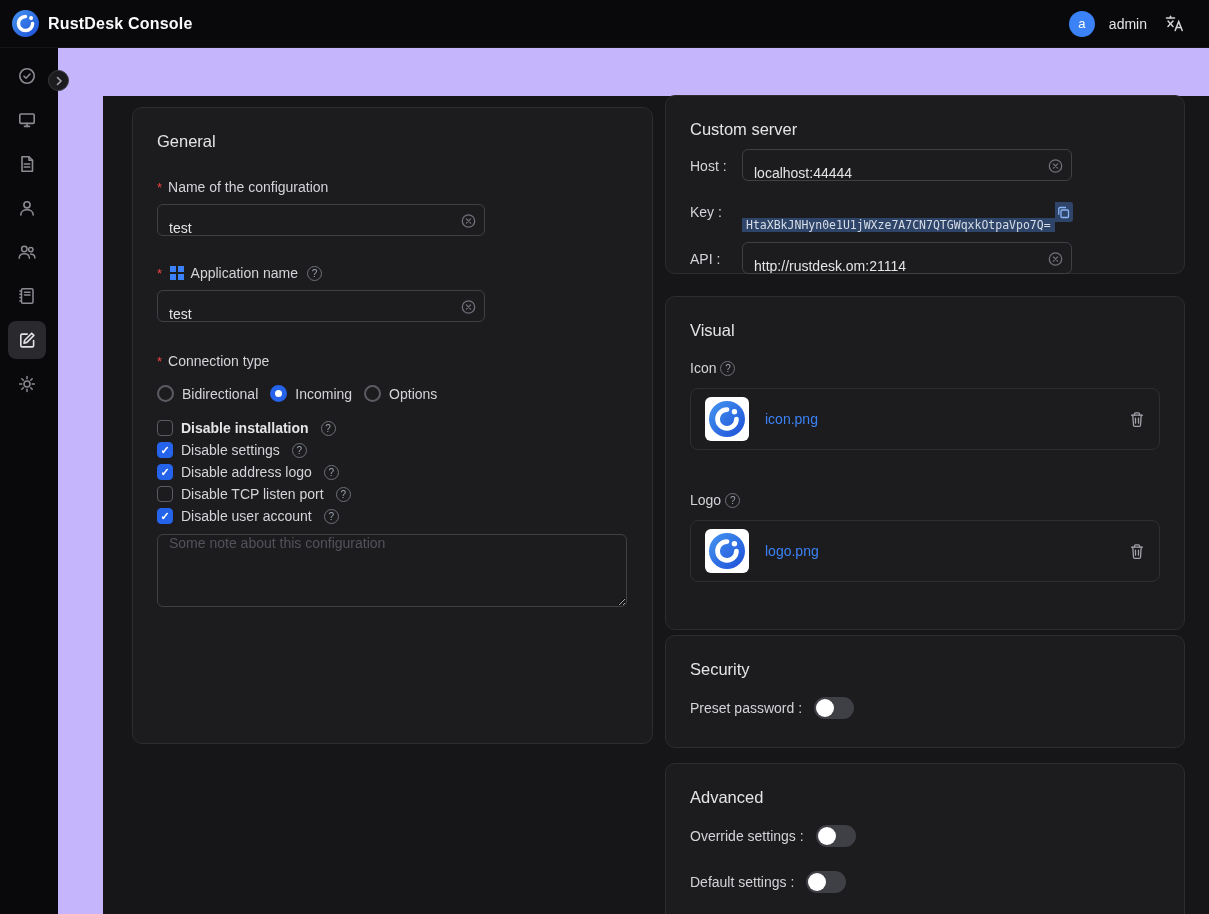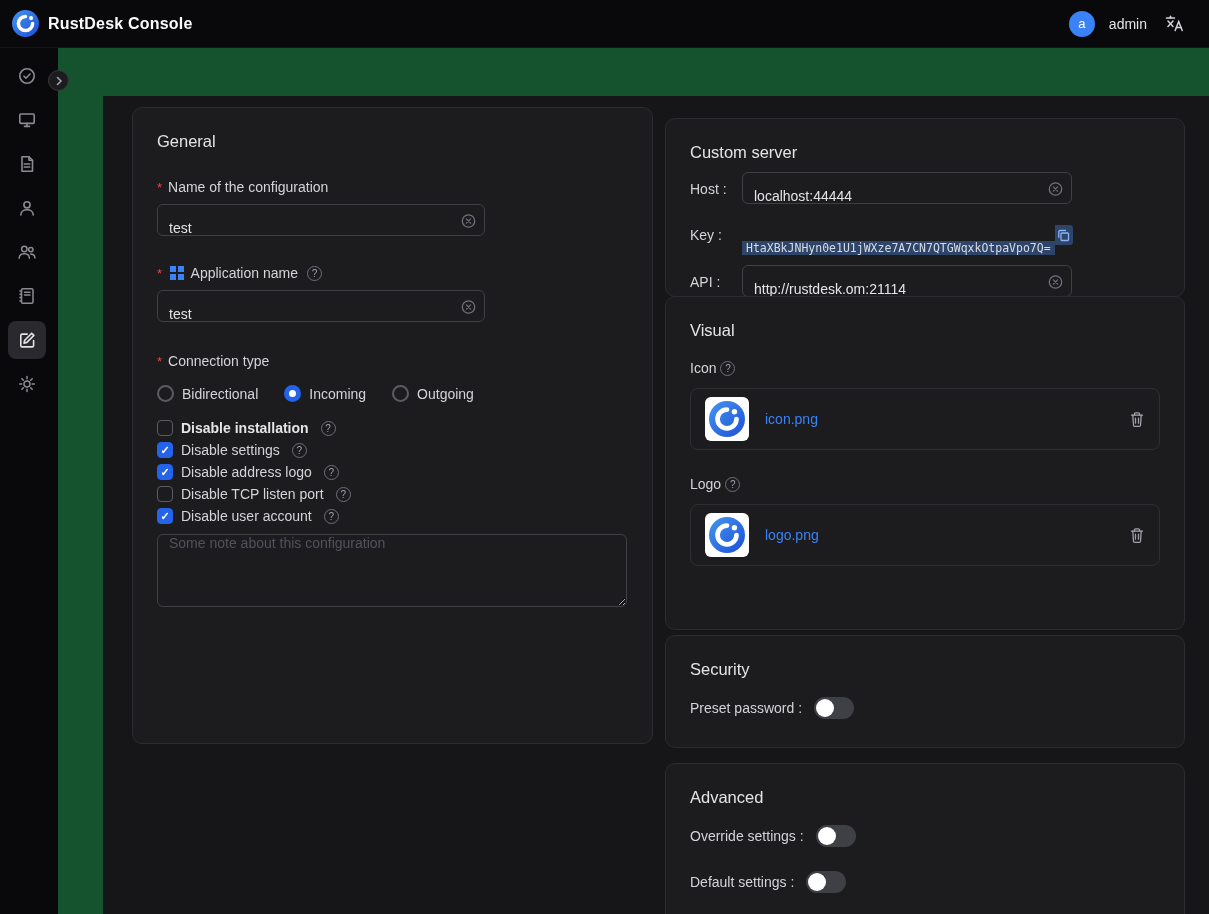--- a/index.html
+++ b/index.html
@@ -1,18 +1,18 @@
 <!DOCTYPE html>
 <html><head>
 <meta charset="utf-8">
 <style>
   * { margin:0; padding:0; box-sizing:border-box; }
   html,body { background:#000; }
   body { font-family:"Liberation Sans", sans-serif; }
-  .root { position:relative; width:1209px; height:914px; background:#14532d; overflow:hidden; color:#d4d4d8;text-decoration:underline; }
+  .root { position:relative; width:1209px; height:914px; background:#c4b5fd; overflow:hidden; color:#d4d4d8;text-decoration:underline; }
 
   
   .topbar { position:absolute; left:0; top:0; width:1209px; height:48px; background:#09090b;
             border-bottom:1px solid rgba(255,255,255,.05); display:flex; align-items:center; padding:0 22px 0 12px; z-index:30; }
   .brand { display:flex; align-items:center; gap:9px; }
   .brand-title { color:#fafafa; font-size:16px; font-weight:700; letter-spacing:.2px; }
   .topbar-right { margin-left:auto; display:flex; align-items:center; gap:14px; }
   .avatar { width:26px; height:26px; border-radius:50%; background:#3b82f6; color:#fff; font-size:13px;
             display:flex; align-items:center; justify-content:center; cursor:pointer; }
   .username { color:#e4e4e7; font-size:14px; }
@@ -40,38 +40,38 @@
   .req { color:#ef4444; font-size:13px; margin-right:1px; }
   .help { width:15px; height:15px; border-radius:50%; border:1px solid #6f6f78; color:#9ca3af; font-size:10px;
           display:inline-flex; align-items:center; justify-content:center; margin-left:4px; cursor:pointer; flex:none; }
   .text-input-wrap { position:relative; width:328px; }
   .text-input-wrap.wide { width:330px; }
   .text-input { width:100%; height:32px; background:transparent; border:1px solid #3f3f46; border-radius:6px;
                 color:#e4e4e7; font-size:14px; padding:16px 30px 0 11px; outline:none; font-family:"Liberation Sans", sans-serif; }
   .clear-ic { position:absolute; right:9px; top:50%; transform:translateY(-50%); cursor:pointer; display:flex; }
   .win-logo { display:inline-grid; grid-template-columns:6px 6px; grid-template-rows:6px 6px; gap:1.5px; margin:0 2px; }
   .win-logo i { background:#3b82f6; }
-  .radio-row { display:flex; align-items:center; gap:26px; }
+  .radio-row { display:flex; align-items:center; gap:12px; }
   .radio-opt { display:flex; align-items:center; gap:8px; cursor:pointer; font-size:14px; color:#d4d4d8; }
   .radio { width:17px; height:17px; border-radius:50%; border:2px solid #5b5b63; background:transparent; flex:none; }
   .radio.on { border:5px solid #2563eb; background:#ffffff; }
   .opts { display:flex; flex-direction:column; gap:6px; }
   .opt { display:flex; align-items:center; gap:8px; cursor:pointer; font-size:14px; color:#d4d4d8; height:16px; }
   .opts .opt:first-child .opt-label { font-weight:700; color:#e4e4e7; }
   .cb { width:16px; height:16px; border-radius:4px; border:1.5px solid #5b5b63; flex:none;
         display:flex; align-items:center; justify-content:center; }
   .cb.on { background:#2563eb; border-color:#2563eb; }
   .cb.on::after { content:"\2713"; color:#fff; font-size:11px; font-weight:700; line-height:1; }
   .note-area { width:470px; height:73px; background:transparent; border:1px solid #3f3f46; border-radius:6px;
                color:#e4e4e7; font-size:14px; padding:0 11px; resize:vertical; outline:none;
                font-family:"Liberation Sans", sans-serif; }
   .note-area::placeholder { color:#52525b; }
 
   
-  .card-server { left:665px; top:118px; width:520px; height:179px; }
+  .card-server { left:665px; top:95px; width:520px; height:179px; }
   .srv-row { display:flex; align-items:center; margin-top:10px; }
   .srv-row:first-of-type { margin-top:16px; }
   .srv-label { width:52px; font-size:14px; color:#d4d4d8; flex:none; }
   .key-line { display:flex; align-items:center; overflow:hidden; }
   .key-text { font-family:"DejaVu Sans Mono", monospace; font-size:11.5px; color:#d7dde6;
               background:#2e4468; padding:0 4px; white-space:nowrap;margin-top:26px; }
   .copy-ic { width:18px; height:20px; background:#2e4468; display:flex; align-items:center; justify-content:center;
              cursor:pointer; flex:none; border-radius:0 3px 3px 0; }
 
   
@@ -244,21 +244,21 @@
       <label class="radio-opt">
         <span class="radio"></span>
         <span>Bidirectional</span>
       </label>
       <label class="radio-opt">
         <span class="radio on"></span>
         <span>Incoming</span>
       </label>
       <label class="radio-opt">
         <span class="radio"></span>
-        <span>Outgoing</span>
+        <span>Options</span>
       </label>
     </div>
 
     <div class="opts" style="margin-top:18px">
       <label class="opt">
         <span class="cb"></span>
         <span class="opt-label">Disable installation</span>
         <span class="help">?</span>
       </label>
       <label class="opt">
@@ -348,21 +348,21 @@
       <span class="trash">
         <svg width="16" height="17" viewBox="0 0 16 17" fill="none" stroke="currentColor" stroke-width="1.3" stroke-linecap="round">
           <path d="M2.5 4.2 h11"></path>
             <path d="M5.5 4.2 v-1.4 a1 1 0 0 1 1 -1 h3 a1 1 0 0 1 1 1 v1.4"></path>
           <path d="M3.8 4.2 l.7 10 a1.2 1.2 0 0 0 1.2 1.1 h4.6 a1.2 1.2 0 0 0 1.2 -1.1 l.7-10"></path>
           <path d="M6.5 7.2 v5 M9.5 7.2 v5"></path>
         </svg>
       </span>
     </div>
 
-    <div class="vis-label" style="margin-top:26px">
+    <div class="vis-label" style="margin-top:42px">
       <span>Logo</span>
       <span class="help">?</span>
     </div>
     <div class="file-box">
       <span class="thumb">
         <svg class="rd-logo" width="36" height="36" viewBox="0 0 32 32">
           <circle cx="16" cy="16" r="16" fill="url(#rdg)"></circle>
           <path d="M16 7.6 a8.4 8.4 0 1 0 8.4 8.4" fill="none" stroke="#fff" stroke-width="4.2" stroke-linecap="round"></path>
           <circle cx="22.6" cy="9.6" r="2.4" fill="#fff"></circle>
         </svg>

